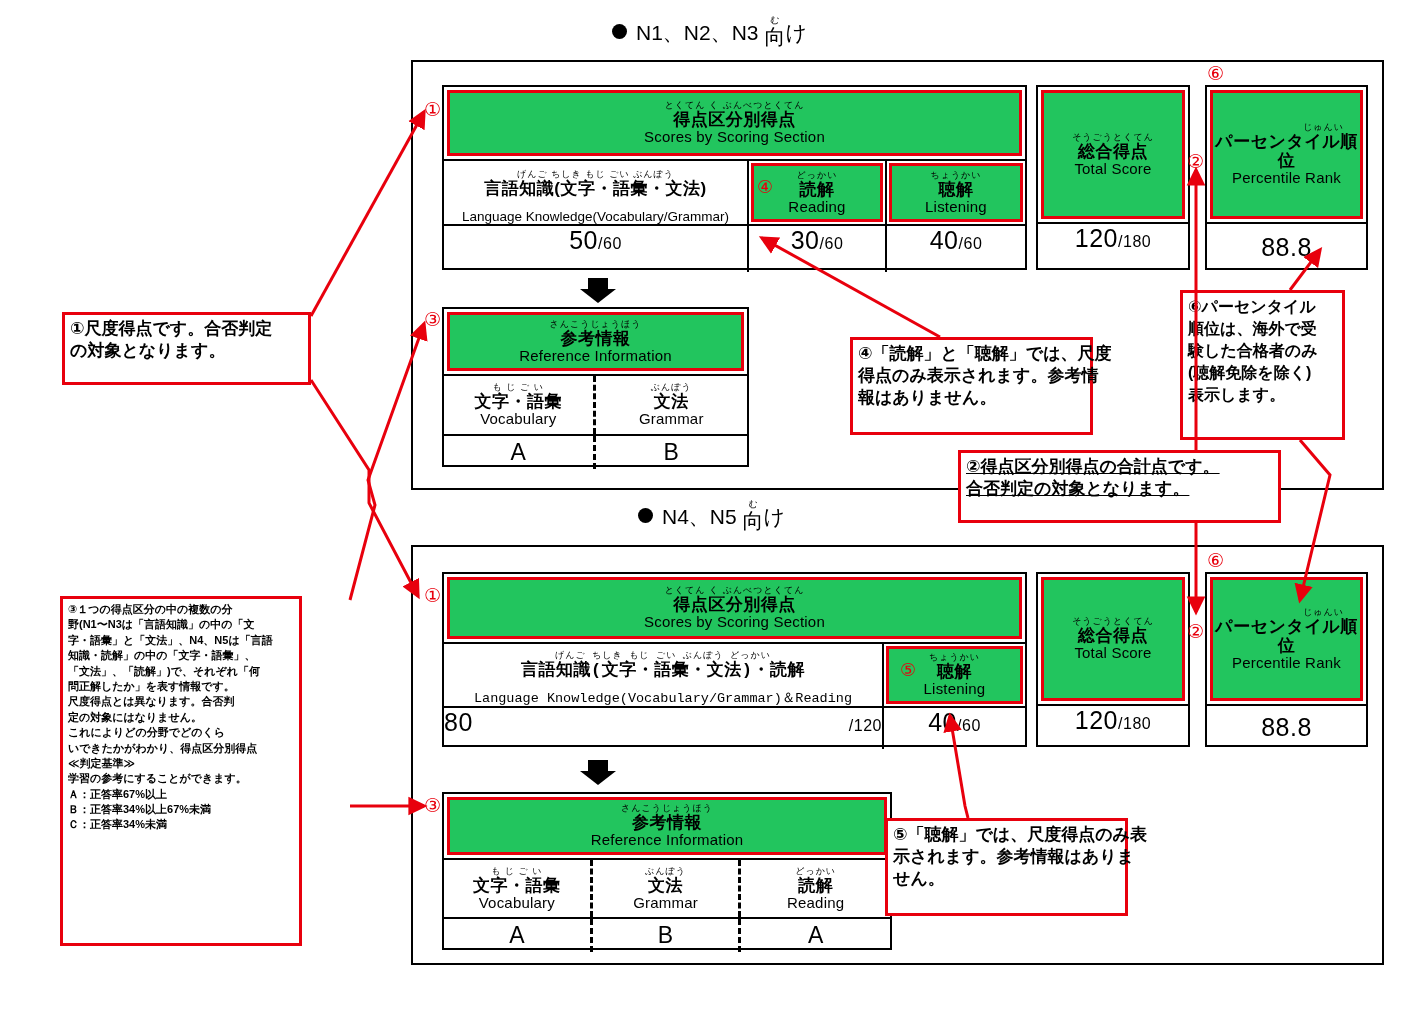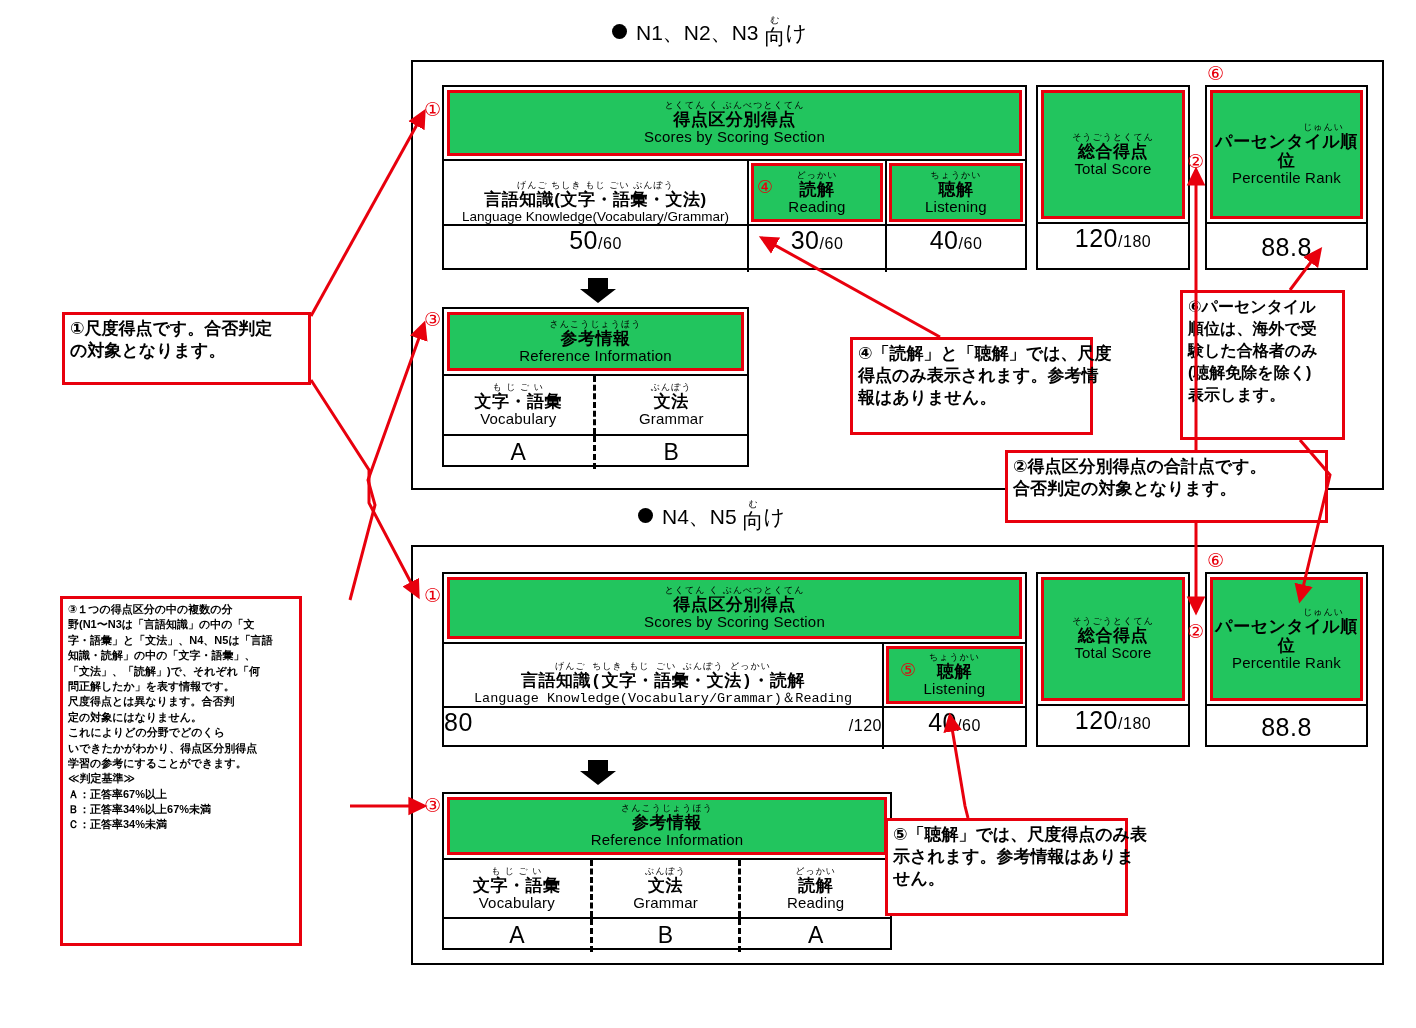--- a/index.html
+++ b/index.html
@@ -36,21 +36,21 @@
   .cell{
     box-sizing:border-box;
     display:flex;flex-direction:column;align-items:center;justify-content:center;
     text-align:center;line-height:1.12;
   }
   .hl{border-bottom:2px solid #000;}
   .vl{border-right:2px solid #000;justify-content:flex-end;}
   .vdash{border-right:3px dashed #000;}
   .jp{font-size:17px;font-weight:bold;letter-spacing:0.5px;}
   .en{font-size:15px;font-weight:400;letter-spacing:0.2px;}
-  .en-sm{font-size:13.5px;font-weight:400;letter-spacing:0px;}
+  .en-sm{font-size:13.5px;font-weight:400;letter-spacing:0px;margin-top:11px;}
   .ruby-line{font-size:9px;line-height:10px;letter-spacing:1px;}
 
   .redbox{border:3px solid #e8000d;box-sizing:border-box;background:#22c55e;}
 
   .score{font-size:25px;font-weight:400;letter-spacing:0.5px;}
   .score .den{font-size:16px;}
   .grade{font-size:23px;font-weight:400;}
 
   
   .note{
@@ -325,40 +325,40 @@
     <span class="ln">③１つの得点区分の中の複数の分</span>
     <span class="ln">野(N1〜N3は「言語知識」の中の「文</span>
     <span class="ln">字・語彙」と「文法」、N4、N5は「言語</span>
     <span class="ln">知識・読解」の中の「文字・語彙」、</span>
     <span class="ln">「文法」、「読解」)で、それぞれ「何</span>
     <span class="ln">問正解したか」を表す情報です。</span>
     <span class="ln">尺度得点とは異なります。合否判</span>
     <span class="ln">定の対象にはなりません。</span>
     <span class="ln">これによりどの分野でどのくら</span>
     <span class="ln">いできたかがわかり、得点区分別得点</span>
+    <span class="ln">≪判定基準≫</span>
     <span class="ln">学習の参考にすることができます。</span>
-    <span class="ln">≪判定基準≫</span>
     <span class="ln">Ａ：正答率67%以上</span>
     <span class="ln">Ｂ：正答率34%以上67%未満</span>
     <span class="ln">Ｃ：正答率34%未満</span>
   </div>
 
   <div class="abs note" style="left:850px;top:337px;width:243px;height:98px;">
     <span class="ln">④「読解」と「聴解」では、尺度</span>
     <span class="ln">得点のみ表示されます。参考情</span>
     <span class="ln">報はありません。</span>
   </div>
 
   <div class="abs note" style="left:885px;top:818px;width:243px;height:98px;">
     <span class="ln">⑤「聴解」では、尺度得点のみ表</span>
     <span class="ln">示されます。参考情報はありま</span>
     <span class="ln">せん。</span>
   </div>
 
-  <div class="abs note" style="left:1005px;top:450px;width:323px;height:73px;">
+  <div class="abs note" style="left:958px;top:450px;width:323px;height:73px;text-decoration:underline;">
     <span class="ln">②得点区分別得点の合計点です。</span>
     <span class="ln">合否判定の対象となります。</span>
   </div>
 
   <div class="abs note" style="left:1180px;top:290px;width:165px;height:150px;font-size:16px;line-height:1.38;">
     <span class="ln">⑥パーセンタイル</span>
     <span class="ln">順位は、海外で受</span>
     <span class="ln">験した合格者のみ</span>
     <span class="ln">(聴解免除を除く)</span>
     <span class="ln">表示します。</span>

